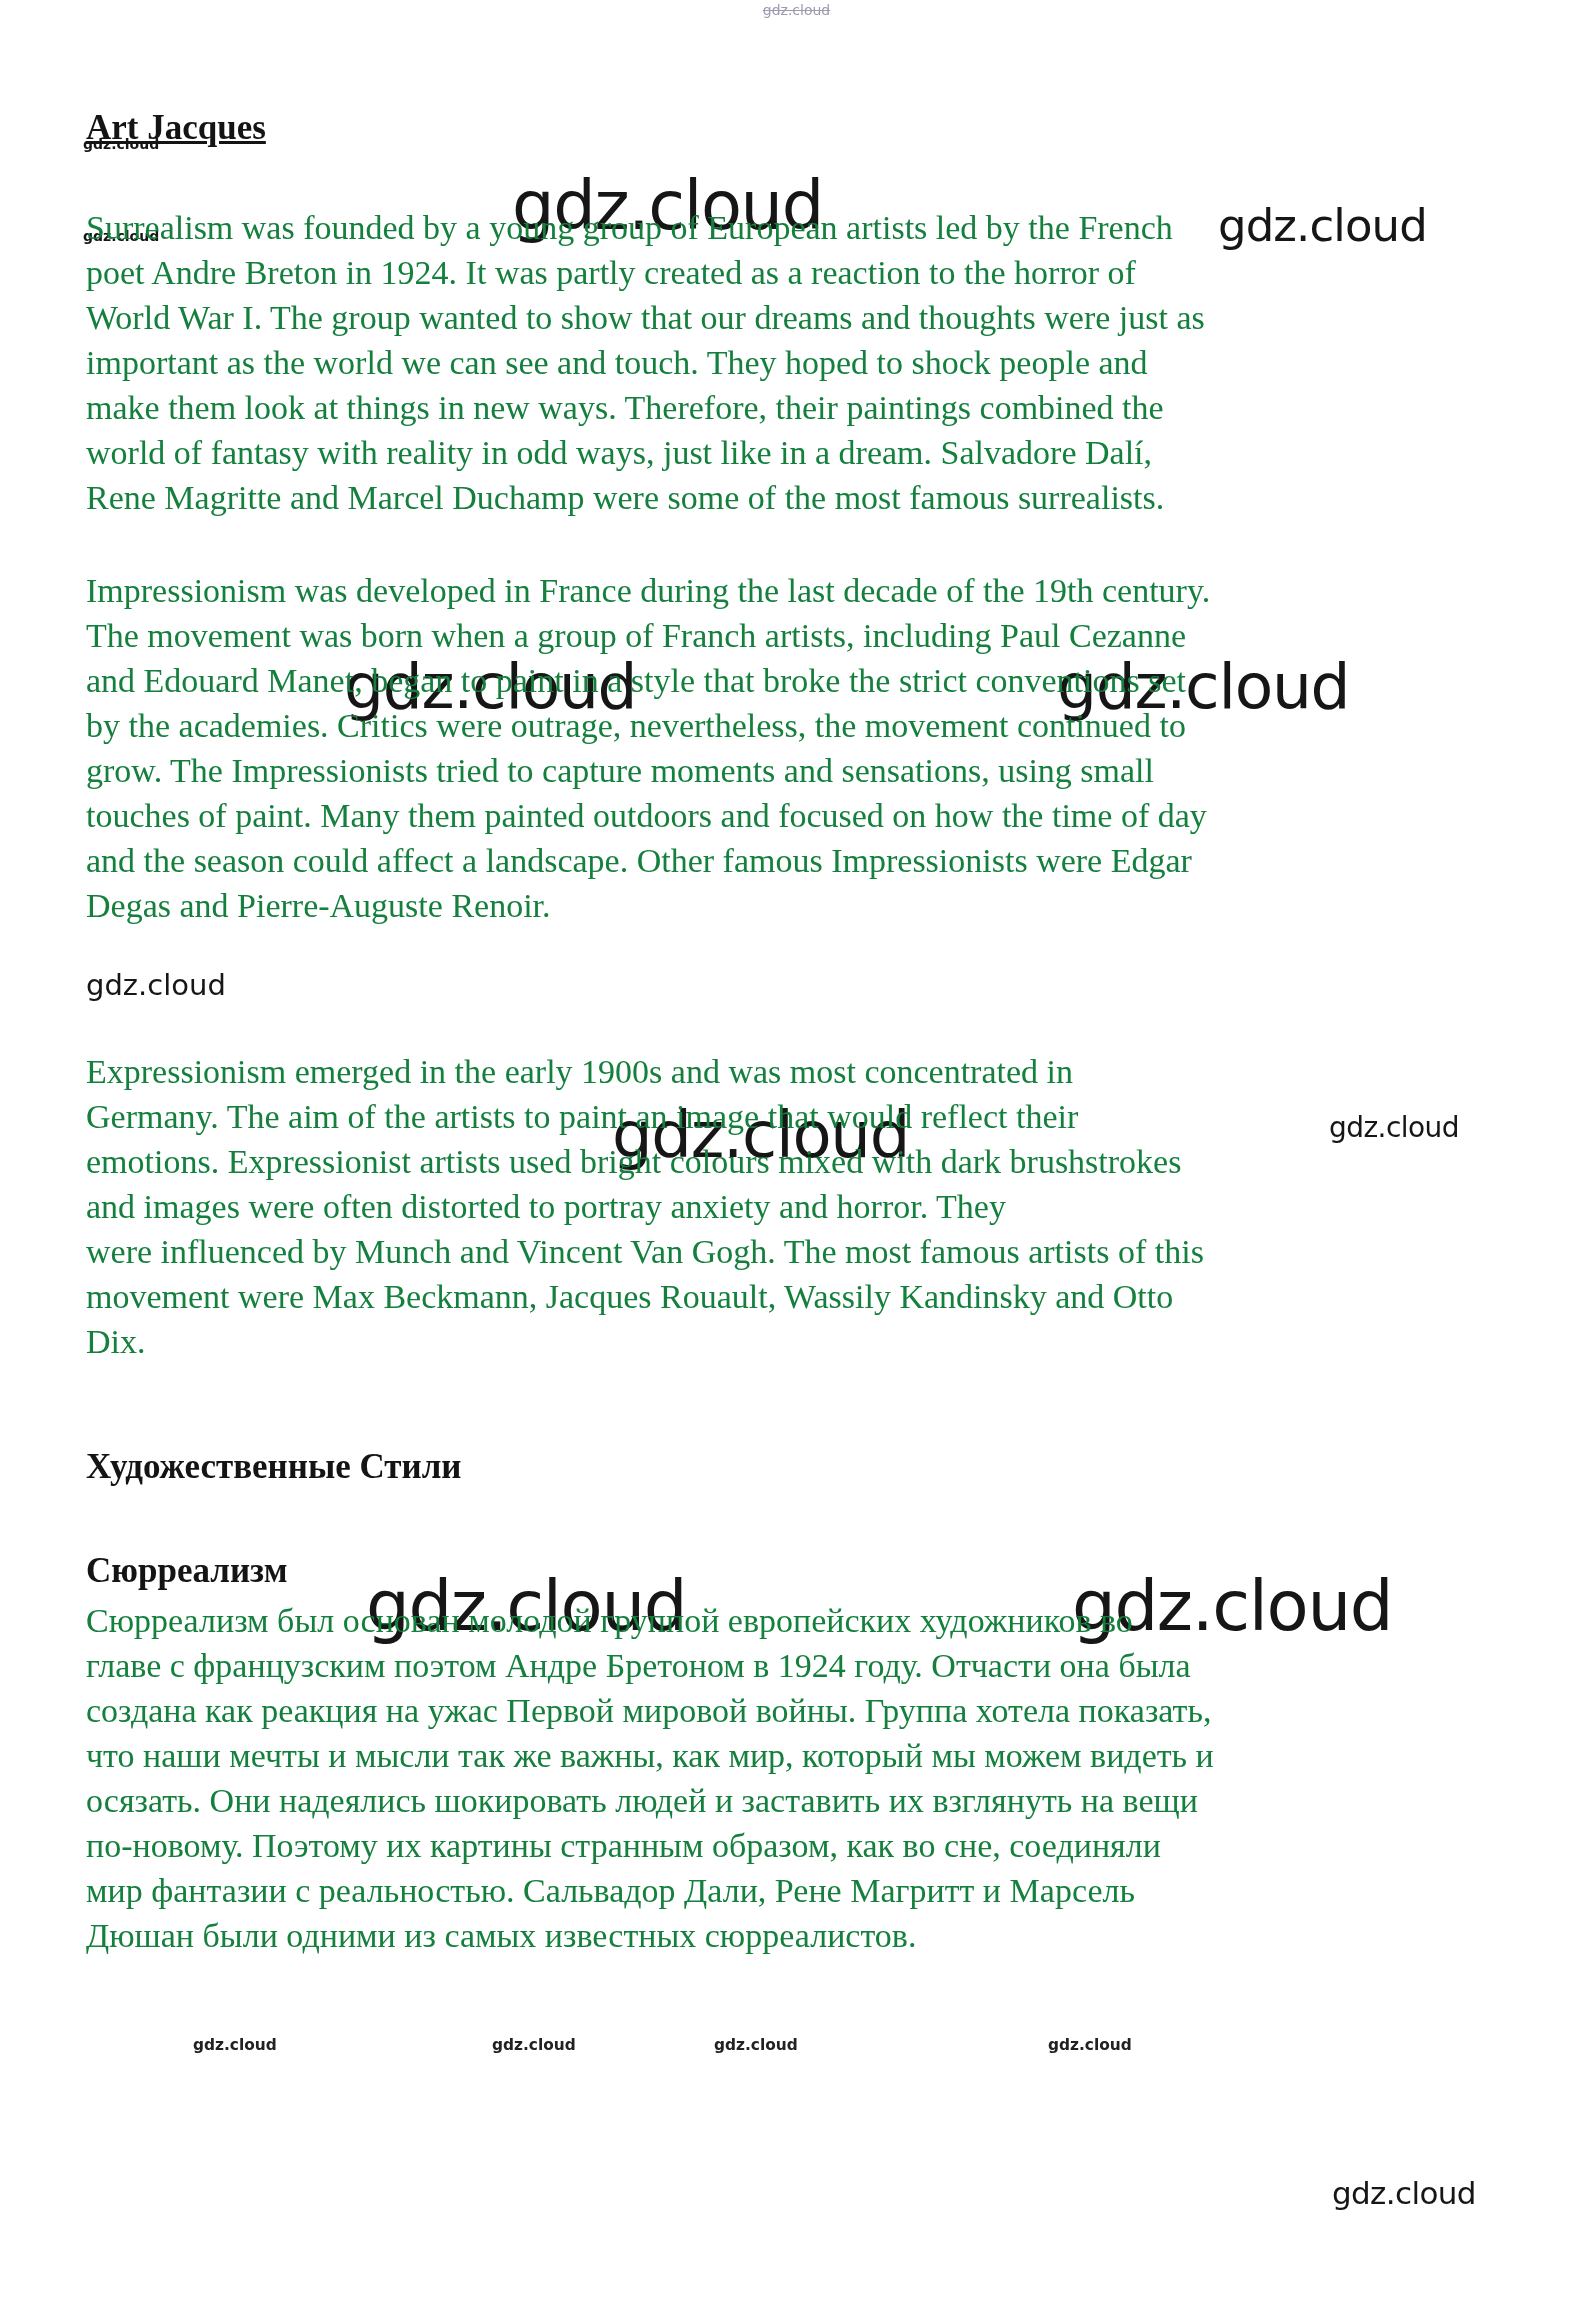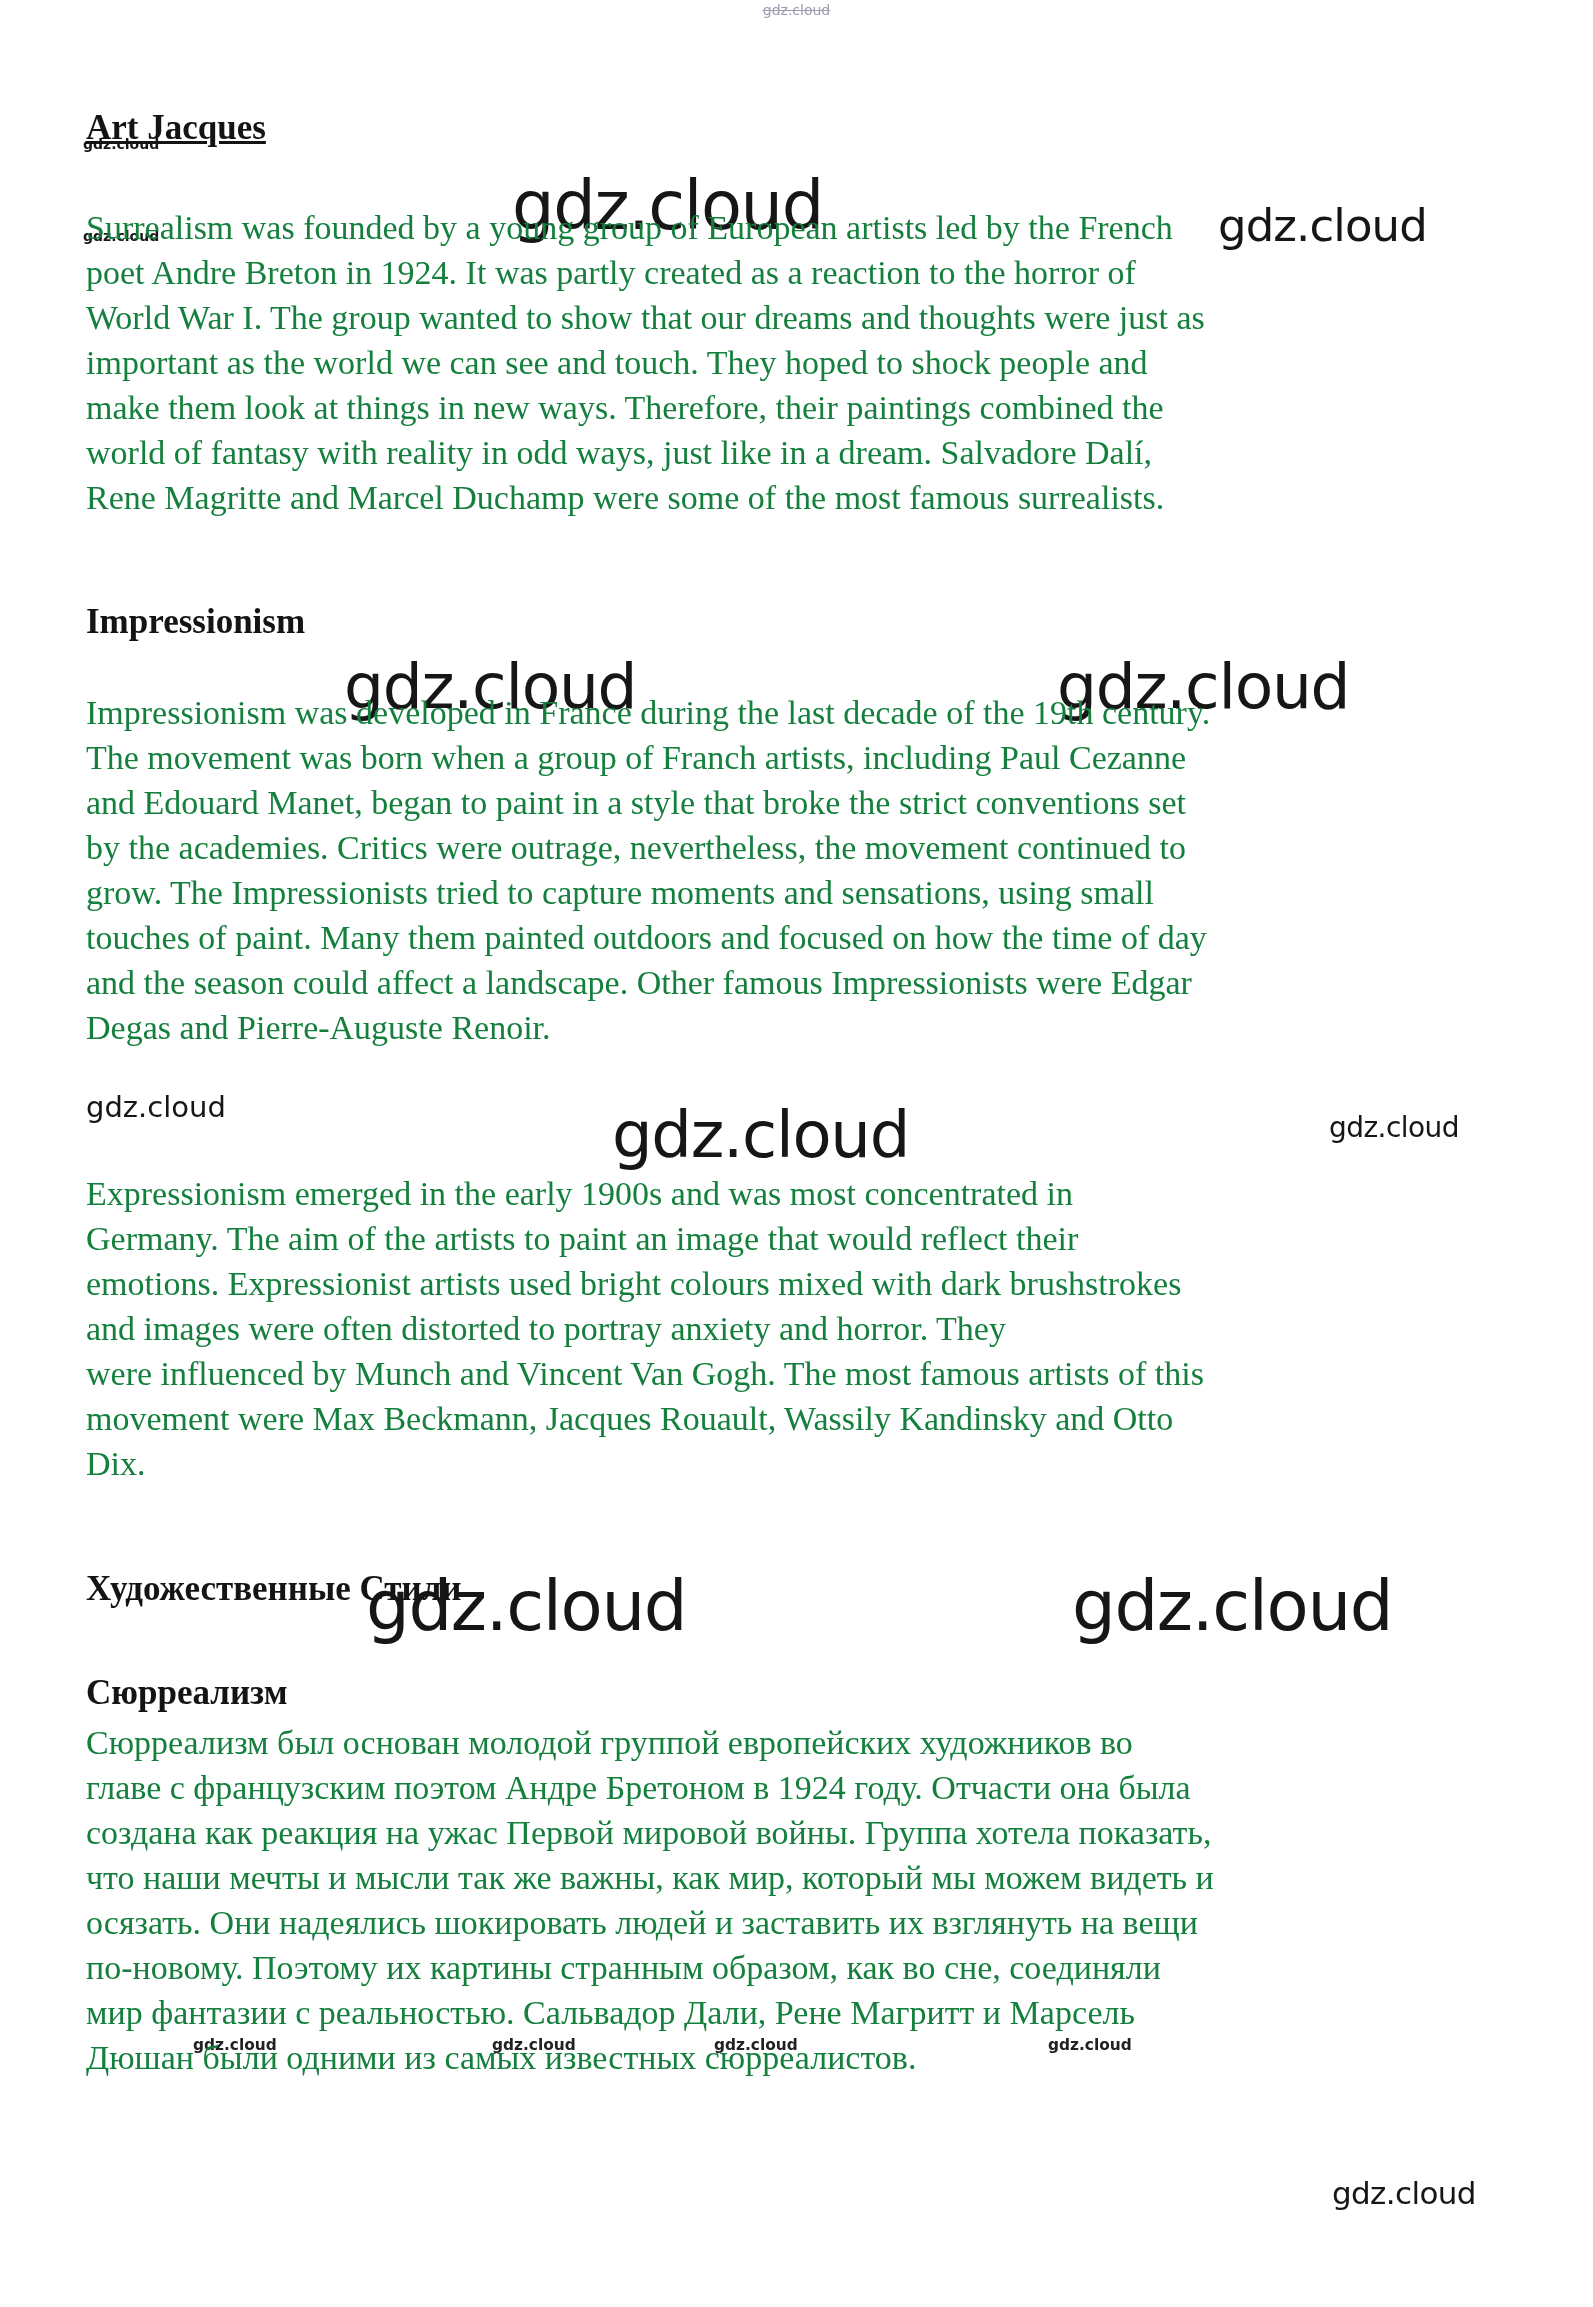--- a/index.html
+++ b/index.html
@@ -118,21 +118,20 @@
   <div class="content">
     <h2 class="h underline">Art Jacques</h2>
     <p class="para para-1">Surrealism was founded by a young group of European artists led by the French
 poet Andre Breton in 1924. It was partly created as a reaction to the horror of
 World War I. The group wanted to show that our dreams and thoughts were just as
 important as the world we can see and touch. They hoped to shock people and
 make them look at things in new ways. Therefore, their paintings combined the
 world of fantasy with reality in odd ways, just like in a dream. Salvadore Dalí,
 Rene Magritte and Marcel Duchamp were some of the most famous surrealists.</p>
 
-    <h2 class="h h-impressionism">Impressionism</h2>
     <p class="para para-2">Impressionism was developed in France during the last decade of the 19th century.
 The movement was born when a group of Franch artists, including Paul Cezanne
 and Edouard Manet, began to paint in a style that broke the strict conventions set
 by the academies. Critics were outrage, nevertheless, the movement continued to
 grow. The Impressionists tried to capture moments and sensations, using small
 touches of paint. Many them painted outdoors and focused on how the time of day
 and the season could affect a landscape. Other famous Impressionists were Edgar
 Degas and Pierre-Auguste Renoir.</p>
 
     <span class="wm-inline">gdz.cloud</span>

